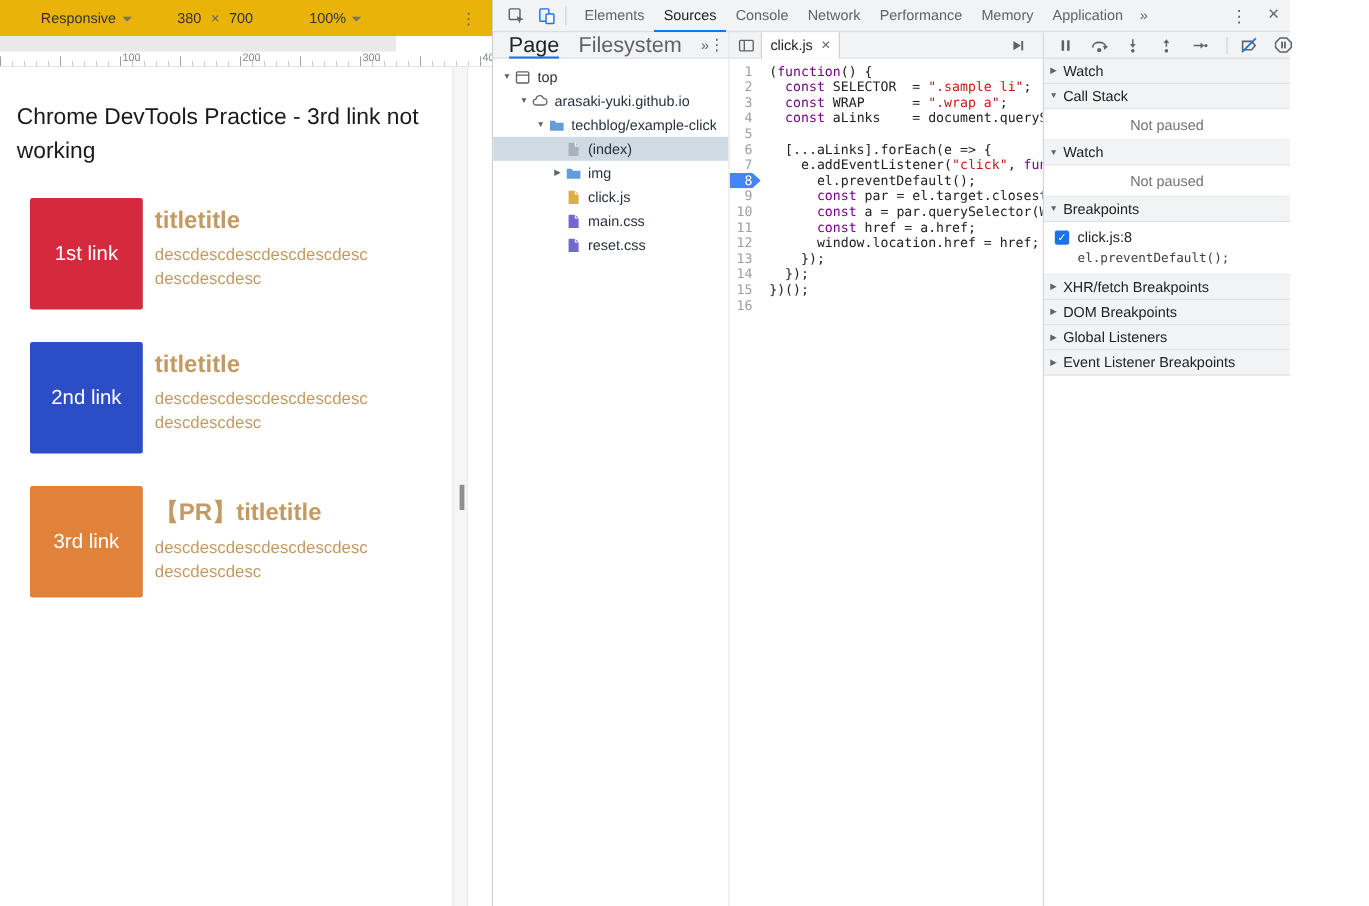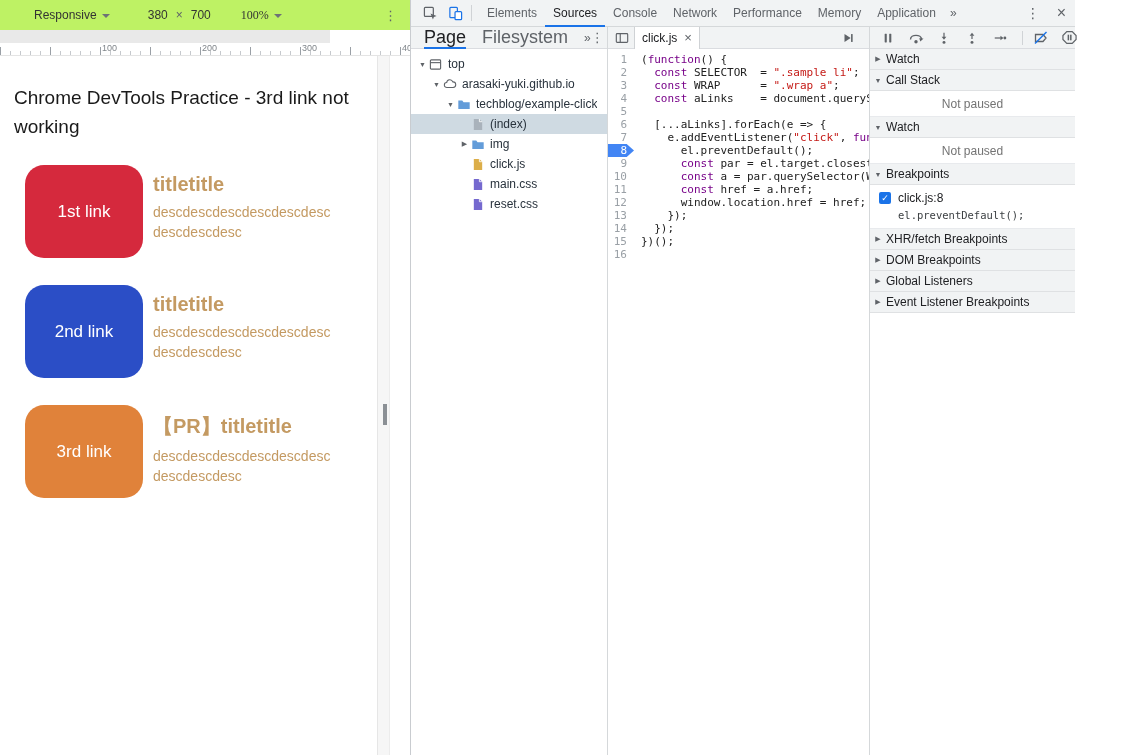--- a/index.html
+++ b/index.html
@@ -1,40 +1,40 @@
 <!DOCTYPE html>
 <html style="--accent: #1a73e8; --breakpoint: #4285f4; --tree-selection: #cfdae2; --page-text: #c49a62; --syntax-keyword: #770088; --syntax-string: #c41a16; --syntax-default: #212121;"><head>
 <meta charset="utf-8">
 <style>
 *{margin:0;padding:0;box-sizing:border-box;}
 body{font-family:"Liberation Sans",sans-serif;background:#fff;}
 .screen{position:relative;width:1141px;height:755px;background:#fff;overflow:hidden;font-size:12px;color:#202124;}
 
 
 .left-pane{position:absolute;left:0;top:0;width:410px;height:755px;background:#fff;}
-.device-toolbar{position:absolute;left:0;top:0;width:410px;height:30px;display:flex;align-items:center;background:#bef264;text-align:center;}
+.device-toolbar{position:absolute;left:0;top:0;width:410px;height:30px;display:flex;align-items:center;background:#eab308;text-align:center;}
 .dt-item{color:#333;font-size:12px;cursor:default;}
 .dd-caret{display:inline-block;margin-left:5px;width:0;height:0;border-left:4px solid transparent;border-right:4px solid transparent;border-top:4px solid #6e7276;vertical-align:middle;}
 .mode-select{margin-left:34px;}
 .dim-input{margin-left:38px;cursor:text;}
 .dim-x{margin-left:8px;color:#5f6368;}
 .dim-input2{margin-left:8px;cursor:text;}
-.zoom-select{margin-left:30px;font-family:Liberation Serif, serif;}
+.zoom-select{margin-left:47px;}
 .dt-spacer{flex:1;}
 .kebab{font-size:13px;color:#5f6368;margin-right:13px;cursor:pointer;}
 .media-bar{position:absolute;left:0;top:30px;width:330px;height:13px;background:#e9e9e9;}
 .hruler{position:absolute;left:0;top:43px;width:410px;height:13px;overflow:hidden;border-bottom:1px solid #e4e4e4;
   background-image:repeating-linear-gradient(90deg,#9aa0a6 0 1px,transparent 1px 50px),repeating-linear-gradient(90deg,#c6c9cd 0 1px,transparent 1px 10px);
   background-size:410px 8px,410px 4px;background-position:left bottom,left bottom;background-repeat:no-repeat,no-repeat;}
 .ruler-label{position:absolute;top:0;font-size:9px;color:#80868b;}
 .viewport{position:absolute;left:0;top:56px;width:377px;height:699px;background:#fff;overflow:hidden;padding:28px 14px 0 14px;}
 .page-heading{font-size:19px;font-weight:400;color:#1a1a1a;line-height:1.5;max-width:352px;}
 .cards{margin-top:24px;margin-left:11px;}
 .card-row{display:flex;align-items:flex-start;margin-bottom:27px;cursor:pointer;}
-.card-box{width:118px;height:93px;border-radius:19px;flex:none;display:flex;align-items:center;justify-content:center;}
+.card-box{width:94px;height:93px;border-radius:2px;flex:none;display:flex;align-items:center;justify-content:center;}
 .card-label{color:#fff;font-size:17px;}
 .card-text{margin-left:10px;padding-top:8px;}
 .card-title{font-size:20px;font-weight:bold;color:var(--page-text);}
 .card-desc{font-size:14px;line-height:20px;color:var(--page-text);}
 .card-title + .card-desc{margin-top:6px;}
 .divider{position:absolute;left:377px;top:56px;width:33px;height:699px;background:#fff;}
 .scroll-strip{position:absolute;left:0;top:0;width:13px;height:699px;background:#f6f6f6;border-left:1px solid #e6e6e6;border-right:1px solid #ececec;}
 .grip{position:absolute;left:6px;top:348px;width:3px;height:21px;border-left:2px solid #8b9095;border-right:2px solid #8b9095;cursor:col-resize;}
 
 

